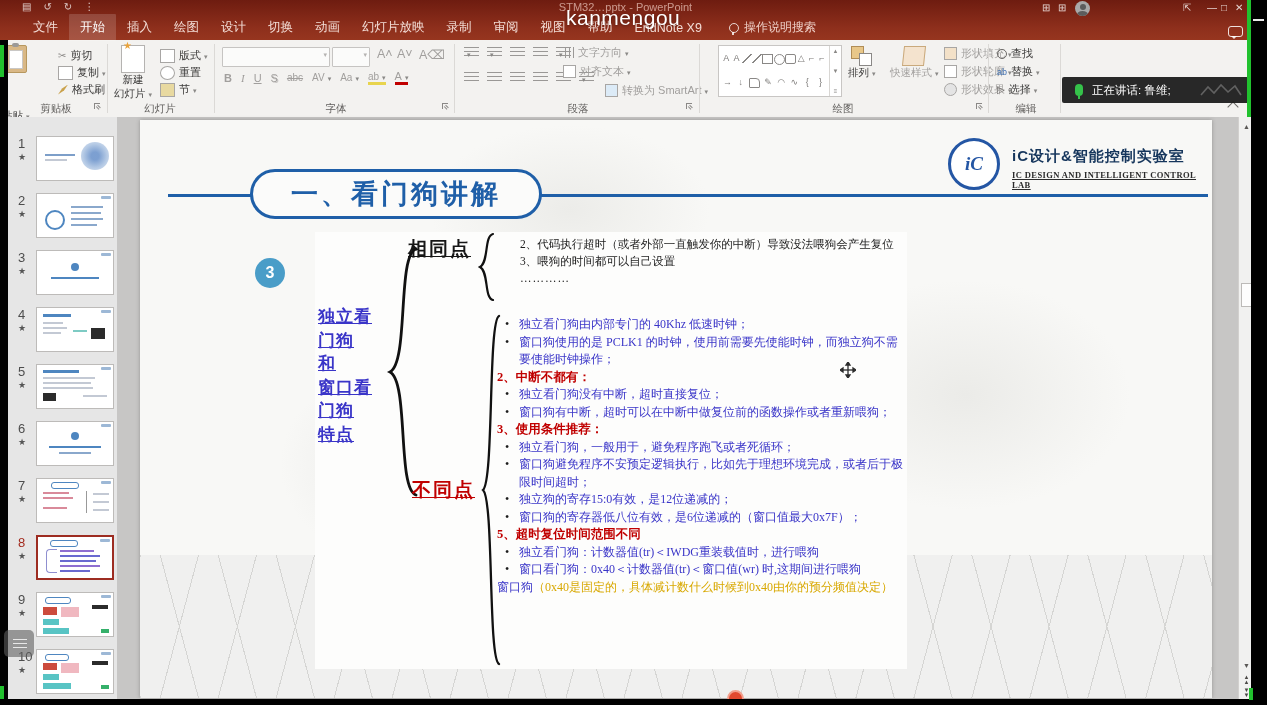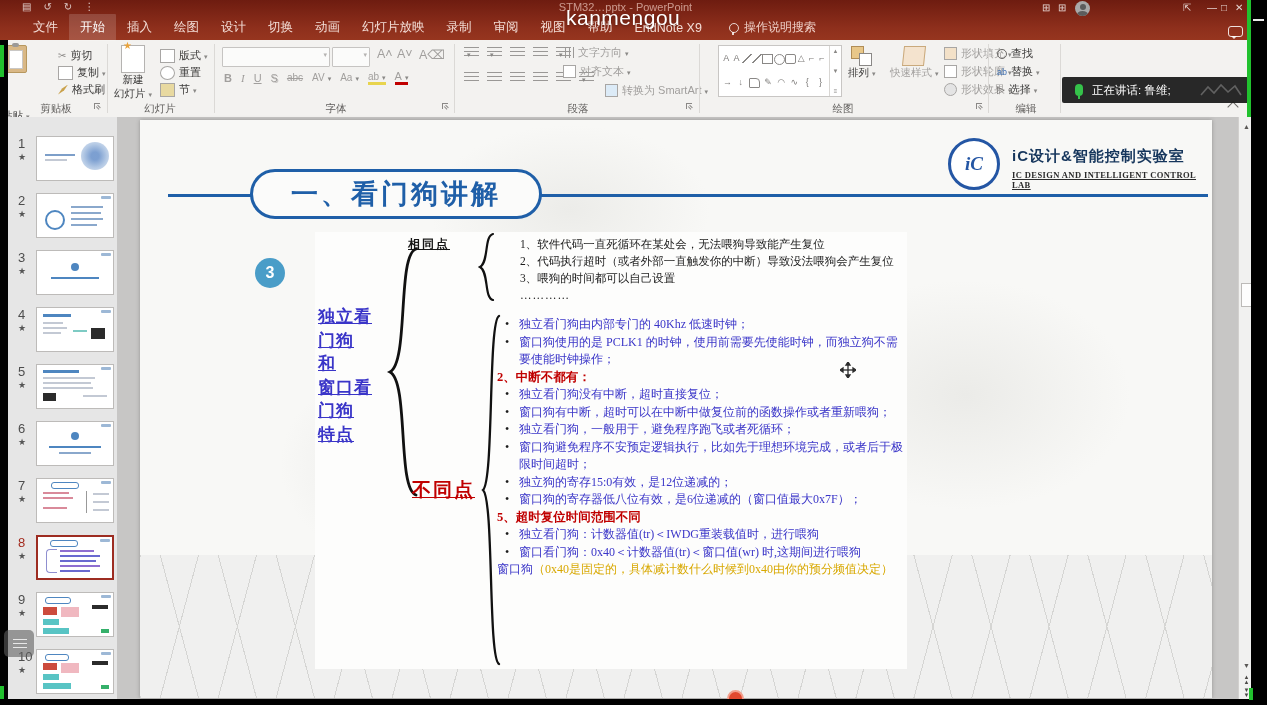--- a/index.html
+++ b/index.html
@@ -96,21 +96,21 @@
   .titlepill span{color:#1f5fa8;font-size:27px;font-weight:bold;letter-spacing:3px;}
   .logo-circle{position:absolute;left:808px;top:18px;width:52px;height:52px;border:3px solid #2456a4;border-radius:50%;
     background:#fff;box-sizing:border-box;display:flex;align-items:center;justify-content:center;}
   .logo-circle b{color:#2456a4;font-style:italic;font-size:19px;font-family:"Liberation Serif",serif;}
   .logo-cn{position:absolute;left:872px;top:27px;font-size:15px;font-weight:bold;color:#16365c;letter-spacing:1px;}
   .logo-en{position:absolute;left:872px;top:50px;font-size:8.5px;color:#2b2b2b;font-family:"Liberation Serif",serif;letter-spacing:.4px;font-weight:bold;text-decoration:underline;}
   .badge3{position:absolute;left:115px;top:138px;width:30px;height:30px;border-radius:50%;background:#4a9dc8;
     color:#fff;font-size:16px;font-weight:bold;display:flex;align-items:center;justify-content:center;}
   .contentbox{position:absolute;left:175px;top:112px;width:592px;height:437px;background:#fdfdfc;}
   .serif{font-family:"Liberation Serif","DejaVu Serif",serif;}
-  .same-label{position:absolute;left:268px;top:116px;font-size:12px;font-weight:bold;color:#161616;text-decoration:underline;letter-spacing:2px;}
+  .same-label{position:absolute;left:268px;top:116px;font-size:19px;font-weight:bold;color:#161616;text-decoration:underline;letter-spacing:2px;}
   .same-list{position:absolute;left:380px;top:116px;width:386px;font-size:11.5px;color:#1c1c1c;line-height:17px;}
   .same-dots{letter-spacing:1px;color:#1c1c1c;}
   .side-label{position:absolute;left:178px;top:185px;width:96px;font-size:17px;font-weight:bold;color:#3a35c8;line-height:23.5px;letter-spacing:1px;}
   .side-label div{text-decoration:underline;}
   .diff-label{position:absolute;left:272px;top:357px;font-size:19px;font-weight:bold;color:#c00000;text-decoration:underline;letter-spacing:2px;}
   .diff-list{position:absolute;left:357px;top:196px;width:412px;font-size:12px;line-height:17.5px;}
   .dh{color:#c00000;font-weight:bold;font-size:12.5px;}
   .db{display:flex;color:#3a35c8;}
   .db .bmark{width:22px;flex:0 0 22px;color:#1c1c1c;padding-left:8px;box-sizing:border-box;}
   .db .btext{flex:1;}
@@ -513,21 +513,20 @@
     <div class="logo-en">IC DESIGN AND INTELLIGENT CONTROL LAB</div>
 
     <div class="badge3">3</div>
     <div class="contentbox"></div>
 
     <div class="same-label serif">相同点</div>
     <svg class="brace" style="left:336px;top:112px;" width="20" height="70" viewBox="0 0 20 70">
       <path d="M17 2 C8 4 13 30 4 35 C13 40 8 66 17 68" fill="none" stroke="#111" stroke-width="2.2" stroke-linecap="round"></path>
     </svg>
     <div class="same-list serif">
-      <div>1、软件代码一直死循环在某处会，无法喂狗导致能产生复位</div>
       <div>2、代码执行超时（或者外部一直触发你的中断）导致没法喂狗会产生复位</div>
       <div>3、喂狗的时间都可以自己设置</div>
       <div class="same-dots">…………</div>
     </div>
 
     <div class="side-label serif">
       <div>独立看</div>
       <div>门狗</div>
       <div>和</div>
       <div>窗口看</div>
@@ -555,20 +554,21 @@
         </div>
       <div class="dh">2、中断不都有：</div>
       <div class="db">
           <span class="bmark">•</span>
           <span class="btext">独立看门狗没有中断，超时直接复位；</span>
         </div>
       <div class="db">
           <span class="bmark">•</span>
           <span class="btext">窗口狗有中断，超时可以在中断中做复位前的函数操作或者重新喂狗；</span>
         </div>
+      <div class="dh">3、使用条件推荐：</div>
       <div class="db">
           <span class="bmark">•</span>
           <span class="btext">独立看门狗，一般用于，避免程序跑飞或者死循环；</span>
         </div>
       <div class="db">
           <span class="bmark">•</span>
           <span class="btext">窗口狗避免程序不安预定逻辑执行，比如先于理想环境完成，或者后于极限时间超时；</span>
         </div>
       <div class="db">
           <span class="bmark">•</span>

